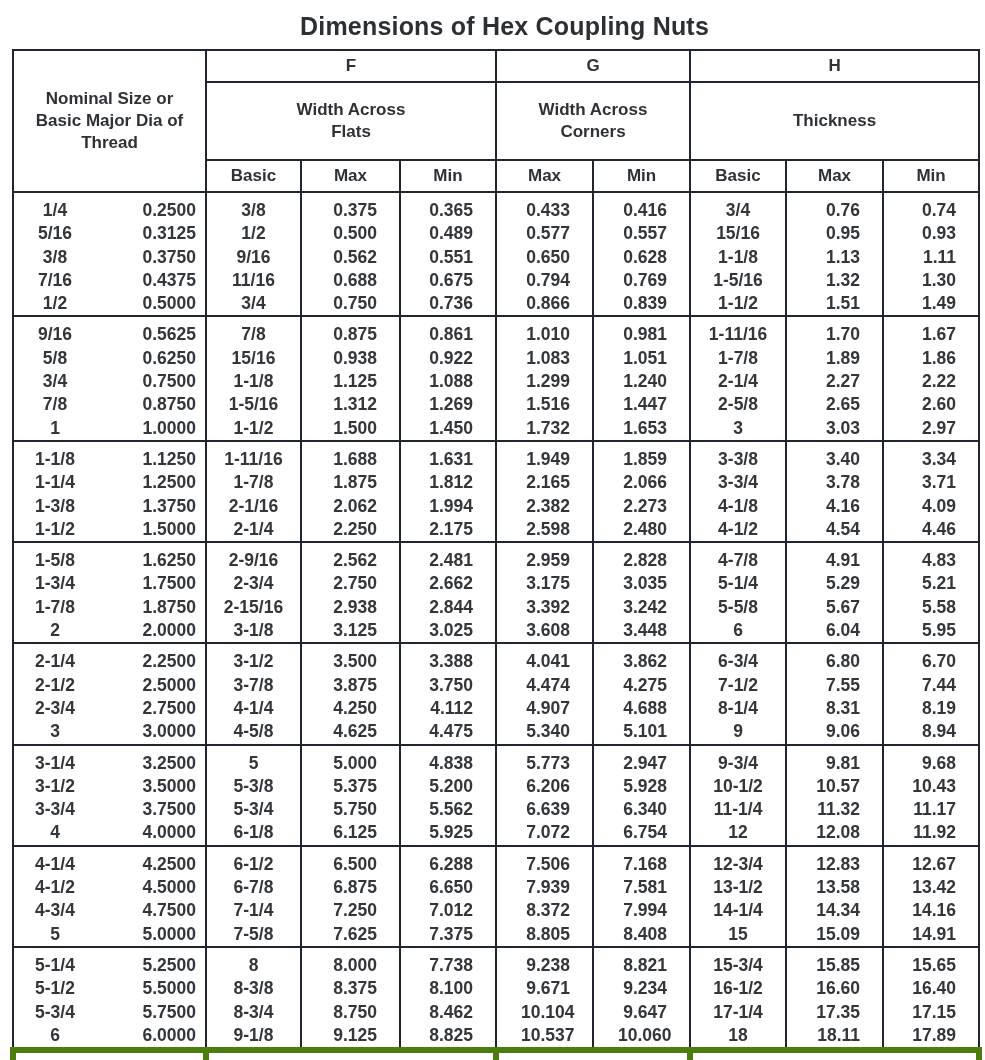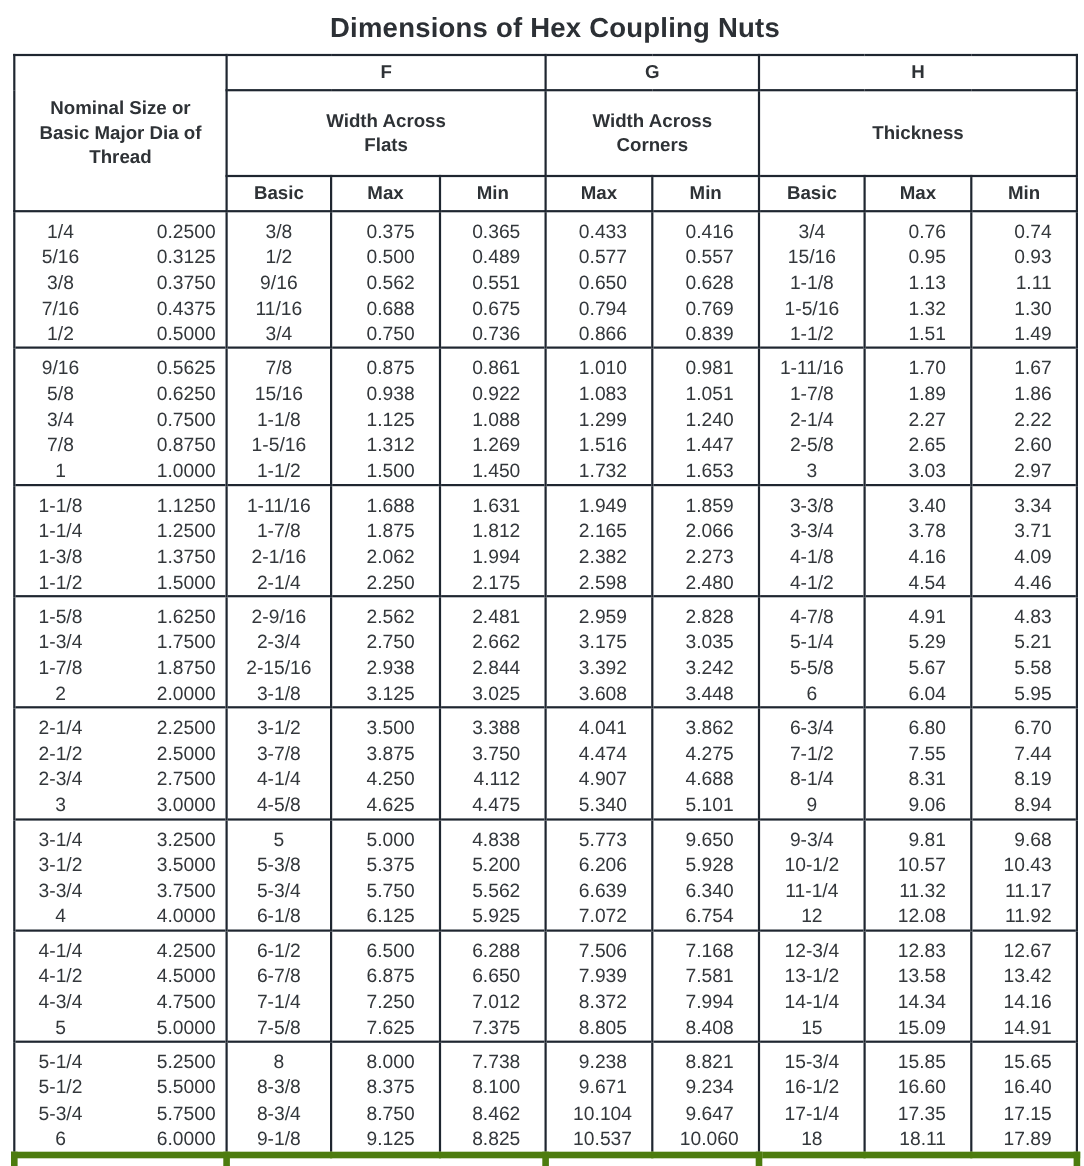--- a/index.html
+++ b/index.html
@@ -13,21 +13,21 @@
   col.c-fb { width: 95px; } col.c-fmax { width: 99px; } col.c-fmin { width: 96px; }
   col.c-gmax { width: 97px; } col.c-gmin { width: 97px; }
   col.c-hb { width: 96px; } col.c-hmax { width: 97px; } col.c-hmin { width: 96px; }
   th { font-weight: bold; font-size: 17px; color: #2e3236; border: 2px solid #1f2630;
        text-align: center; padding: 0; line-height: 22px; }
   th.hdr-letter { height: 30px; }
   th.hdr-desc { height: 52px; }
   th.hdr-sub { height: 30px; }
   td { border-left: 2px solid #1f2630; border-right: 2px solid #1f2630; padding: 0;
        font-size: 17.5px; color: #33373b; vertical-align: top; }
-  tbody.grp { border-top: 2px solid #1f2630; border-bottom: 2px solid #1f2630; }
+  tbody.grp { border-top: 2px solid #1f2630; border-bottom: 2px solid #1f2630; font-weight: bold; }
   tbody.grp td { padding-top: 0; }
   .cell-lines div { height: 23.3px; line-height: 23.3px; }
   .nom-wrap { display: flex; }
   .nom-frac { width: 82px; text-align: center; }
   .nom-dec { width: 100px; text-align: right; }
   .ctr { text-align: center; }
   .rt { text-align: right; padding-right: 22px !important; padding-left: 24px; }
   tbody.grp tr td { padding-top: 6px; padding-bottom: 0px; }
   tfoot td { border: 6px solid #4d7c0f; height: 30px; font-size: 17px; vertical-align: middle; }
   .foot-note { padding-left: 6px; }
@@ -490,21 +490,21 @@
           <div>5.562</div>
           <div>5.925</div>
         </td>
         <td class="cell-lines rt">
           <div>5.773</div>
           <div>6.206</div>
           <div>6.639</div>
           <div>7.072</div>
         </td>
         <td class="cell-lines rt">
-          <div>9.650</div>
+          <div>2.947</div>
           <div>5.928</div>
           <div>6.340</div>
           <div>6.754</div>
         </td>
         <td class="cell-lines ctr">
           <div>9-3/4</div>
           <div>10-1/2</div>
           <div>11-1/4</div>
           <div>12</div>
         </td>

